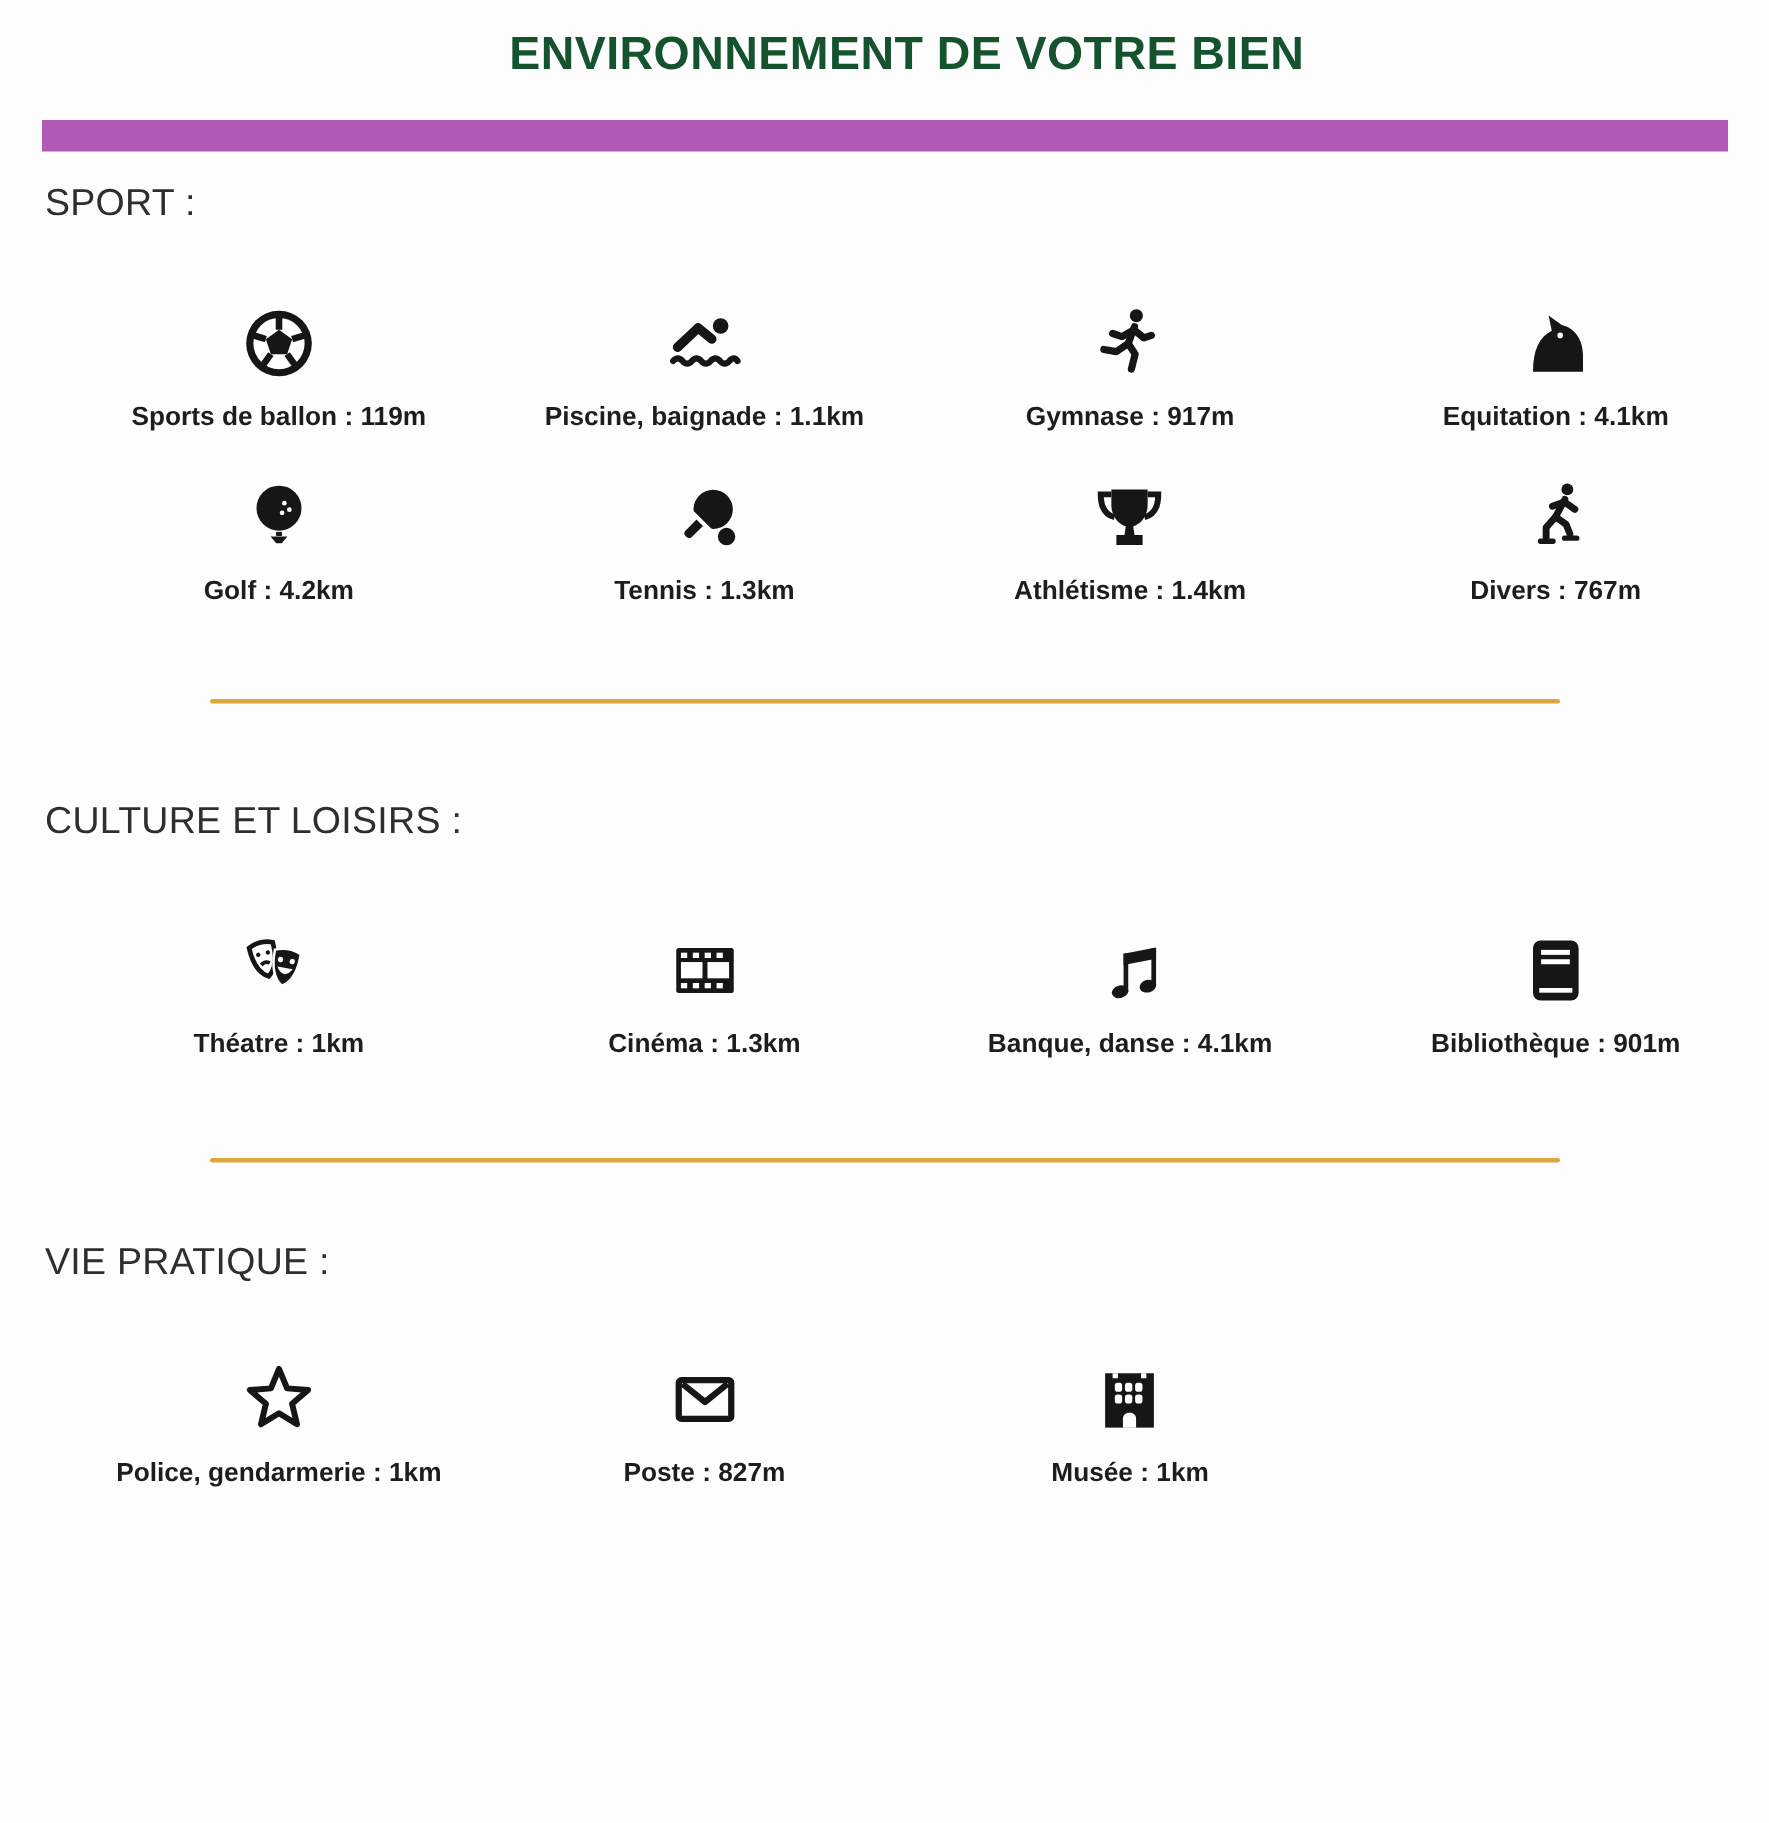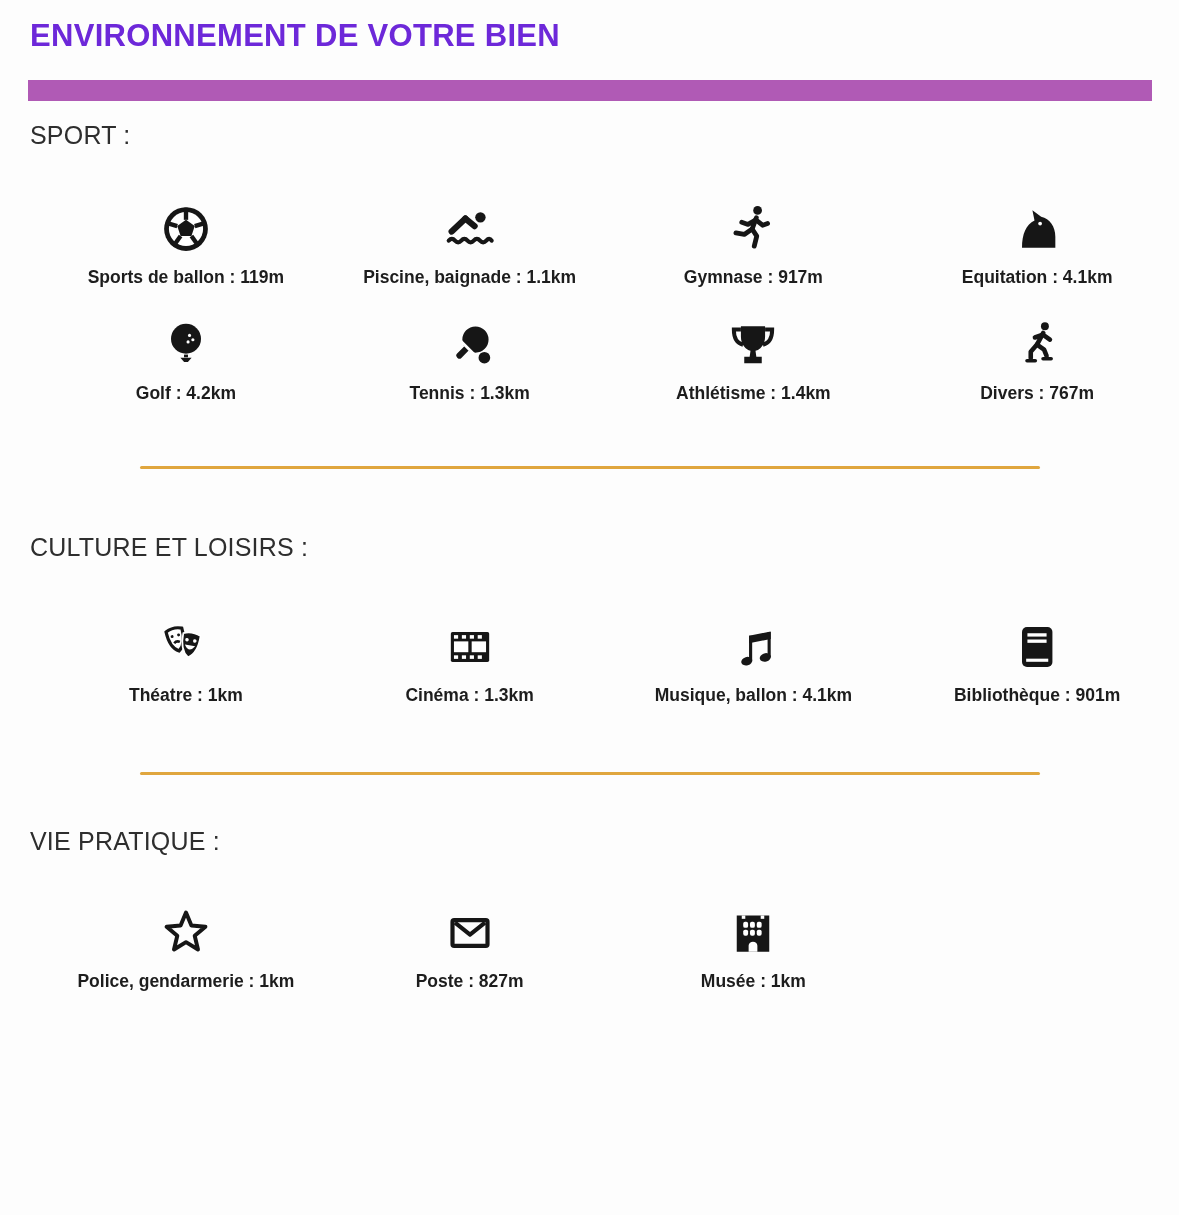--- a/index.html
+++ b/index.html
@@ -7,21 +7,22 @@
     width:1179px; height:1215px;
     background:#fdfdfd;
     font-family:"Liberation Sans", sans-serif;
     color:#1c1c1c;
     overflow:hidden;
   }
   .page { padding-top:18px; }
   .page-title {
     margin:0 0 0 30px;
     font-size:31px; font-weight:bold; letter-spacing:0.3px;
-    color:#6d28d9;
+    color:#14532d;
+    text-align:center;
   }
   .accent-bar {
     height:21px;
     margin:26px 27px 0 28px;
     background:#b05ab5;
   }
   .section-heading {
     margin:0 0 0 30px;
     font-size:25px; font-weight:normal; color:#2e2e2e;
     letter-spacing:0.2px;
@@ -221,21 +222,21 @@
       <div class="item">
         <span class="icon">
           <svg viewBox="0 0 24 24" fill="#161616">
             <ellipse cx="9" cy="18.8" rx="2.7" ry="2" transform="rotate(-16 9 18.8)"></ellipse>
             <ellipse cx="17.9" cy="17" rx="2.7" ry="2" transform="rotate(-16 17.9 17)"></ellipse>
             <rect x="10.1" y="6.6" width="1.5" height="12.2"></rect>
             <rect x="19" y="4.8" width="1.5" height="12.2"></rect>
             <polygon points="10.1,6.6 20.5,4.6 20.5,8.2 10.1,10.2"></polygon>
           </svg>
         </span>
-        <div class="label">Musique, ballon : 4.1km</div>
+        <div class="label">Banque, danse : 4.1km</div>
       </div>
       <div class="item">
         <span class="icon">
           <svg viewBox="0 0 24 24">
             <rect x="4.8" y="2.4" width="14.6" height="19.2" rx="2.4" fill="#161616"></rect>
             <rect x="7.4" y="5.4" width="9.2" height="1.6" fill="#fff"></rect>
             <rect x="7.4" y="8.4" width="9.2" height="1.6" fill="#fff"></rect>
             <rect x="6.8" y="17.6" width="10.6" height="1.5" fill="#fff"></rect>
           </svg>
         </span>

